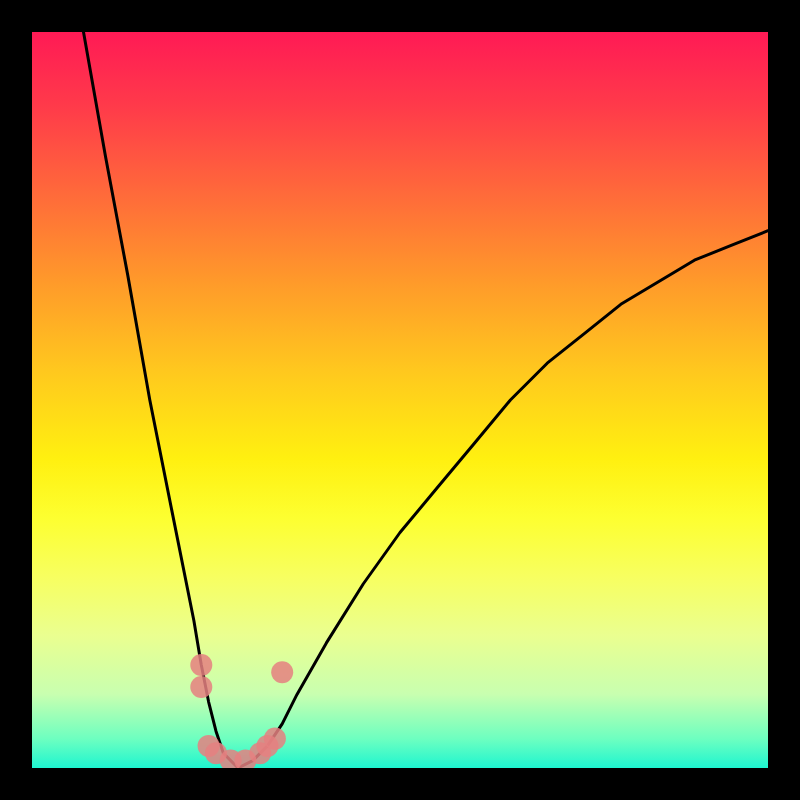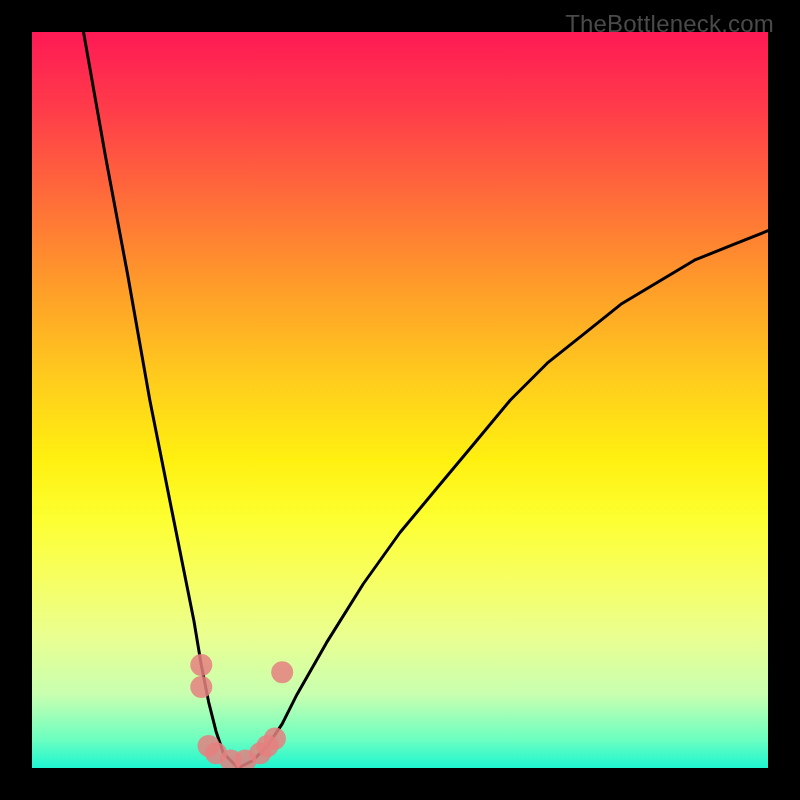--- a/index.html
+++ b/index.html
@@ -21,21 +21,20 @@
   }
   .watermark{position:absolute;right:26px;top:10px;color:#4a4a4a;font-size:24px;font-weight:500;letter-spacing:0.2px}
   svg.curve{position:absolute;left:32px;top:32px;width:736px;height:736px}
   .pt{fill:#e58080;opacity:0.85}
 </style>
 </head>
 <body>
 
 <div class="frame">
   <div class="plot"></div>
-  <div class="watermark">TheBottleneck.com</div>
   <svg class="curve" viewBox="0 0 736 736" preserveAspectRatio="none">
     <path id="curvePath" fill="none" stroke="#000" stroke-width="3" stroke-linecap="round" stroke-linejoin="round" d="M 51.5 0.0 L 73.6 125.1 L 95.7 242.9 L 117.8 368.0 L 139.8 478.4 L 161.9 588.8 L 169.3 633.0 L 176.6 669.8 L 184.0 699.2 L 191.4 721.3 L 206.1 736.0 L 220.8 728.6 L 235.5 713.9 L 250.2 691.8 L 265.0 662.4 L 294.4 610.9 L 331.2 552.0 L 368.0 500.5 L 404.8 456.3 L 441.6 412.2 L 478.4 368.0 L 515.2 331.2 L 552.0 301.8 L 588.8 272.3 L 625.6 250.2 L 662.4 228.2 L 699.2 213.4 L 736.0 198.7"></path>
     <g id="markerGroup">
         <circle cx="169.3" cy="633.0" r="11" class="pt"></circle>
         <circle cx="169.3" cy="655.0" r="11" class="pt"></circle>
         <circle cx="176.6" cy="713.9" r="11" class="pt"></circle>
         <circle cx="184.0" cy="721.3" r="11" class="pt"></circle>
         <circle cx="198.7" cy="728.6" r="11" class="pt"></circle>
         <circle cx="213.4" cy="728.6" r="11" class="pt"></circle>
         <circle cx="228.2" cy="721.3" r="11" class="pt"></circle>

